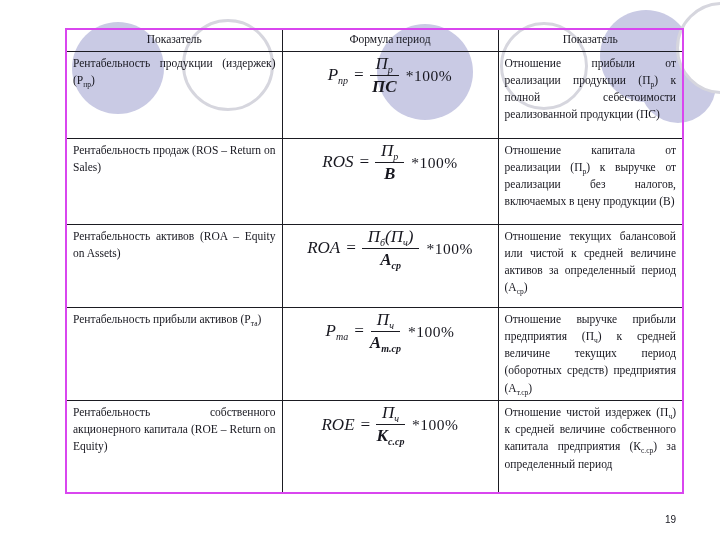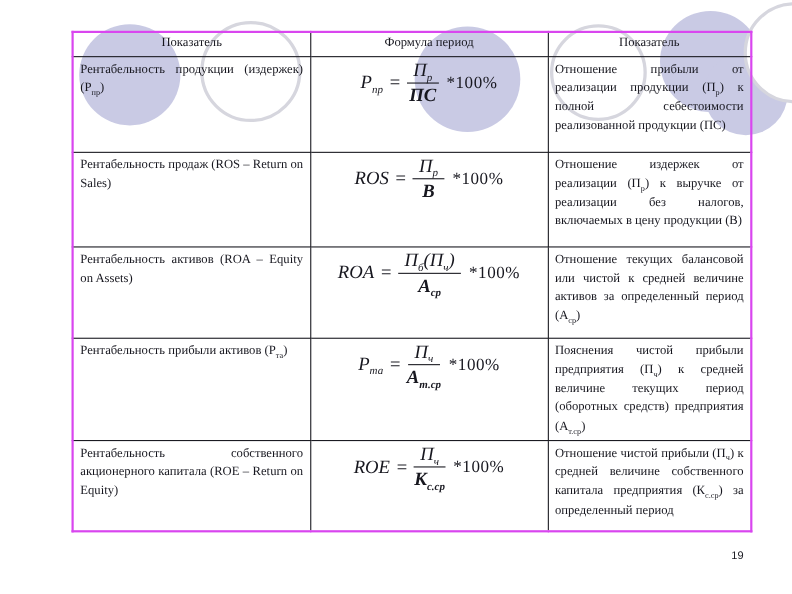--- a/index.html
+++ b/index.html
@@ -42,41 +42,41 @@
     vertical-align: top;
     padding: 3px 6px;
   }
   #metrics { border: 2px solid #d946ef; }
 
   tr.hdr { height: 22px; }
   tr.r0 { height: 87px; }
   tr.r1 { height: 86px; }
   tr.r2 { height: 83px; }
   tr.r3 { height: 89px; }
-  tr.r4 { height: 83px; }
+  tr.r4 { height: 93px; }
 
   #metrics th { text-align: center; padding: 3px 4px; }
 
   td.ind, td.exp { text-align: justify; line-height: 1.5; }
   td.ind sub, td.exp sub { font-size: 7.5px; line-height: 0; }
 
   td.form { vertical-align: middle; }
   .formula {
     display: flex; align-items: center; justify-content: center;
     font-style: italic; font-size: 17px; gap: 5px;
     line-height: 1.1;
   }
   .formula sub { font-size: 10px; line-height: 0; }
   .frac { display: inline-flex; flex-direction: column; align-items: center; }
   .frac .num { border-bottom: 1.4px solid #1b1b22; padding: 0 6px 2px; }
   .frac .den { padding-top: 2px; font-weight: bold; }
   .mult { font-style: normal; font-size: 15.5px; letter-spacing: 0.5px; padding-left: 2px; }
 
   .page-number {
-    position: absolute; right: 44px; bottom: 29px;
+    position: absolute; right: 44px; bottom: 15px;
     font-family: "Liberation Sans", sans-serif;
     font-size: 10px; color: #17171f;
   }
 </style>
 </head>
 <body>
 
 <div class="circle c-fill" id="c1"></div>
 <div class="circle c-ring" id="c2"></div>
 <div class="circle c-fill" id="c3"></div>
@@ -120,21 +120,21 @@
       <div class="formula">
         <span><span>ROS</span></span>
         <span>=</span>
         <span class="frac">
           <span class="num"><span>П</span><sub>р</sub></span>
           <span class="den"><span>В</span></span>
         </span>
         <span class="mult">*100%</span>
       </div>
     </td>
-    <td class="exp"><span>Отношение издержек от реализации (П</span><sub>р</sub><span>) к выручке от реализации без налогов, включаемых в цену продукции (В)</span></td>
+    <td class="exp"><span>Отношение капитала от реализации (П</span><sub>р</sub><span>) к выручке от реализации без налогов, включаемых в цену продукции (В)</span></td>
   </tr>
 
   <tr class="r2">
     <td class="ind"><span>Рентабельность активов (ROA – Equity on Assets)</span></td>
     <td class="form">
       <div class="formula">
         <span><span>ROA</span></span>
         <span>=</span>
         <span class="frac">
           <span class="num"><span>П</span><sub>б</sub><span>(П</span><sub>ч</sub><span>)</span></span>
@@ -152,34 +152,34 @@
       <div class="formula">
         <span><span>Р</span><sub>та</sub></span>
         <span>=</span>
         <span class="frac">
           <span class="num"><span>П</span><sub>ч</sub></span>
           <span class="den"><span>А</span><sub>т.ср</sub></span>
         </span>
         <span class="mult">*100%</span>
       </div>
     </td>
-    <td class="exp"><span>Пояснения чистой прибыли предприятия (П</span><sub>ч</sub><span>) к средней величине текущих период (оборотных средств) предприятия (А</span><sub>т.ср</sub><span>)</span></td>
+    <td class="exp"><span>Отношение выручке прибыли предприятия (П</span><sub>ч</sub><span>) к средней величине текущих период (оборотных средств) предприятия (А</span><sub>т.ср</sub><span>)</span></td>
   </tr>
 
   <tr class="r4">
     <td class="ind"><span>Рентабельность собственного акционерного капитала (ROE – Return on Equity)</span></td>
     <td class="form">
       <div class="formula">
         <span><span>ROE</span></span>
         <span>=</span>
         <span class="frac">
           <span class="num"><span>П</span><sub>ч</sub></span>
           <span class="den"><span>К</span><sub>с.ср</sub></span>
         </span>
         <span class="mult">*100%</span>
       </div>
     </td>
-    <td class="exp"><span>Отношение чистой прибыли (П</span><sub>ч</sub><span>) к средней величине собственного капитала предприятия (К</span><sub>с.ср</sub><span>) за определенный период</span></td>
+    <td class="exp"><span>Отношение чистой издержек (П</span><sub>ч</sub><span>) к средней величине собственного капитала предприятия (К</span><sub>с.ср</sub><span>) за определенный период</span></td>
   </tr>
 </tbody>
   </table>
 
 <div class="page-number">19</div>
 
 </body></html>

